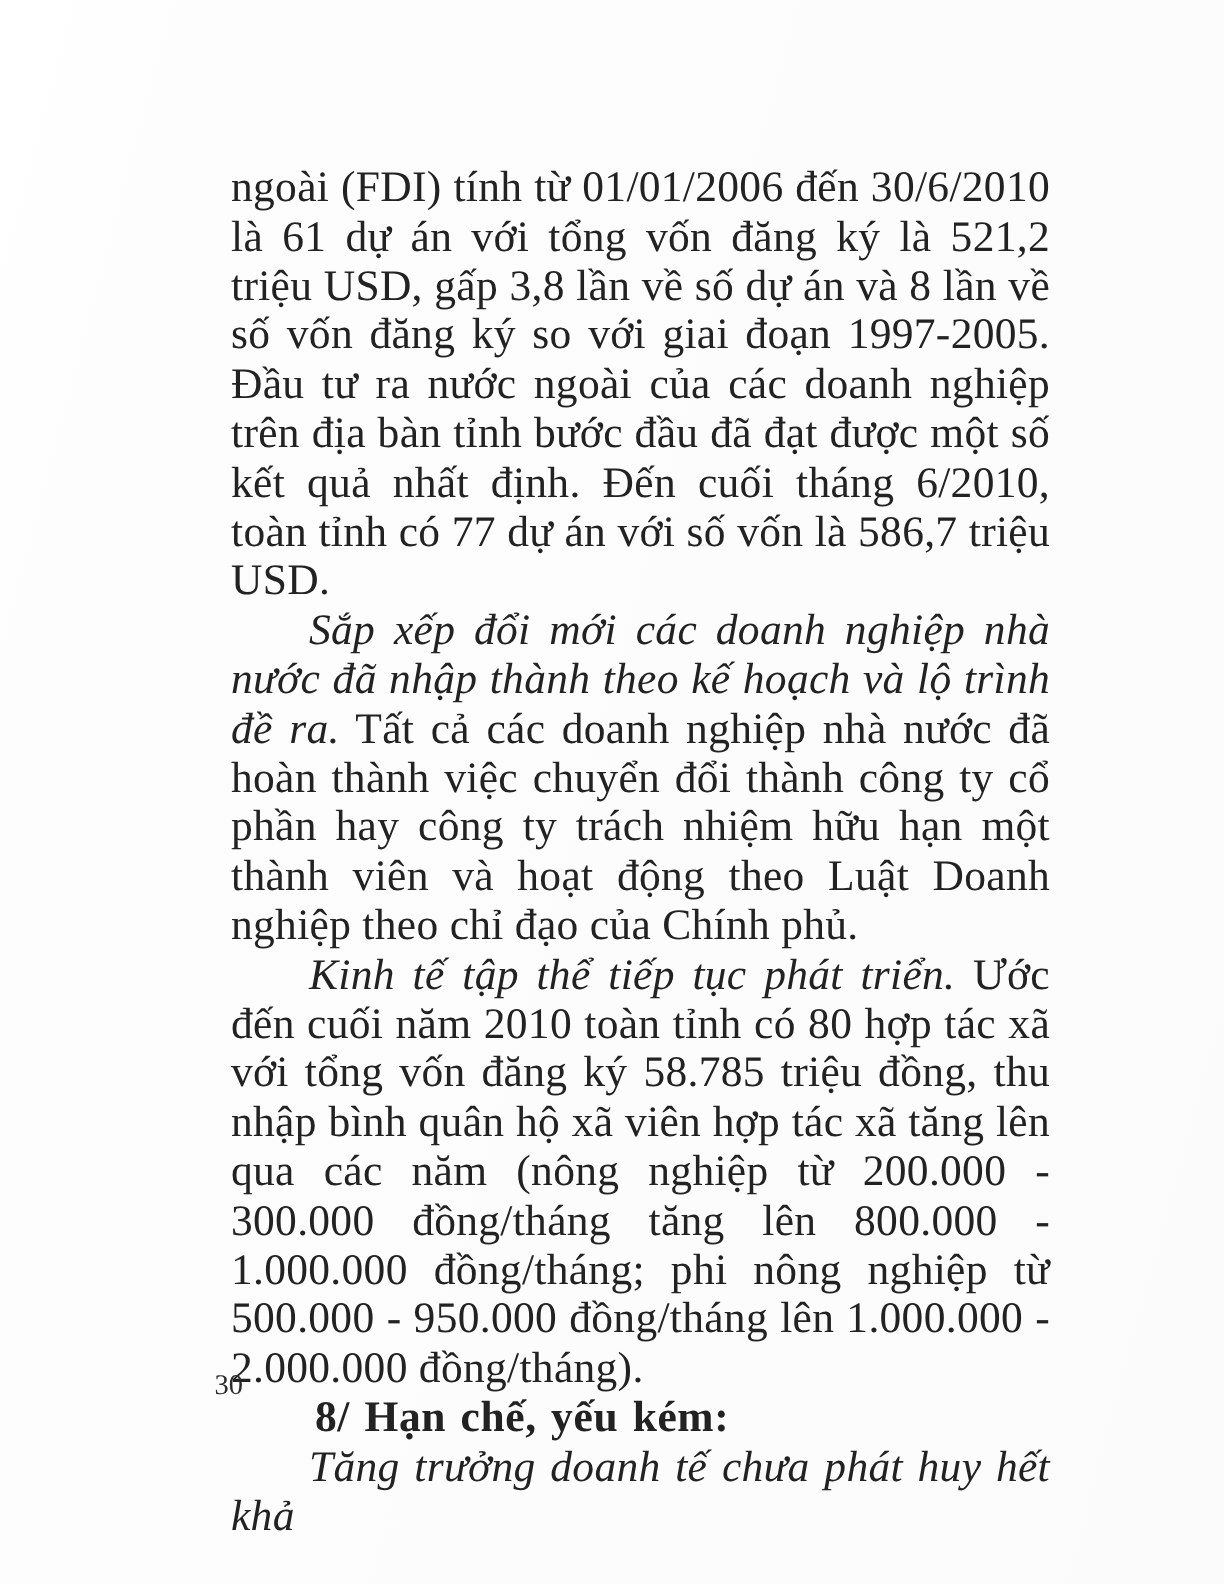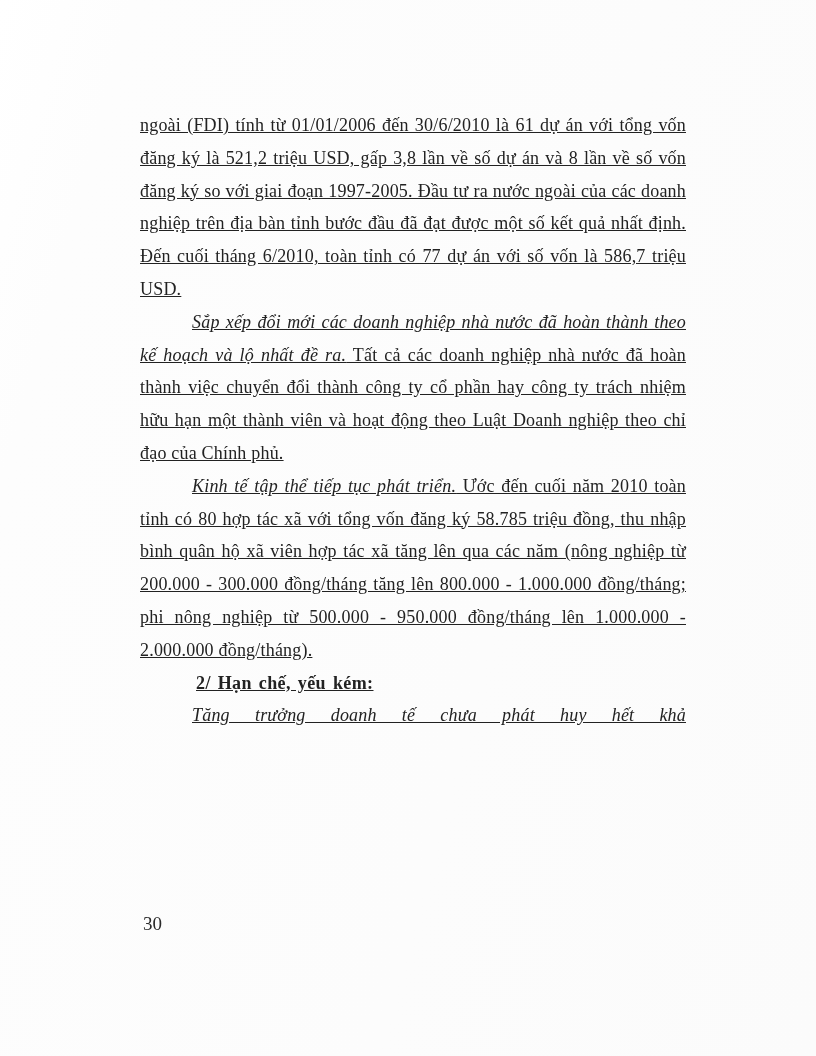--- a/index.html
+++ b/index.html
@@ -11,28 +11,27 @@
     position: relative;
     width: 816px;
     height: 1056px;
     background: linear-gradient(105deg, #ffffff 0%, #fdfdfd 12%, #fcfcfc 60%, #fbfbfb 100%);
     overflow: hidden;
     font-family: "Liberation Serif", "DejaVu Serif", serif;
     color: #222222;
   }
   .text-block {
     position: absolute;
-    left: 140px;
+    left: 154px;
     top: 109px;
     width: 546px;
-    font-size: 18px;
+    font-size: 29px;
     line-height: 32.8px;
     text-align: justify;
     letter-spacing: 0.2px;
-    text-decoration: underline;
   }
   .text-block p {
     margin: 0;
     padding: 0;
   }
   .para-indent {
     text-indent: 52px;
   }
   .lead-italic {
     font-style: italic;
@@ -57,25 +56,25 @@
 </style>
 </head>
 <body>
 
 <div class="page">
 
   <div class="text-block">
 
     <p>ngoài (FDI) tính từ 01/01/2006 đến 30/6/2010 là 61 dự án với tổng vốn đăng ký là 521,2 triệu USD, gấp 3,8 lần về số dự án và 8 lần về số vốn đăng ký so với giai đoạn 1997-2005. Đầu tư ra nước ngoài của các doanh nghiệp trên địa bàn tỉnh bước đầu đã đạt được một số kết quả nhất định. Đến cuối tháng 6/2010, toàn tỉnh có 77 dự án với số vốn là 586,7 triệu USD.</p>
 
-    <p class="para-indent"><span class="lead-italic">Sắp xếp đổi mới các doanh nghiệp nhà nước đã hoàn thành theo kế hoạch và lộ nhất đề ra.</span><span> Tất cả các doanh nghiệp nhà nước đã hoàn thành việc chuyển đổi thành công ty cổ phần hay công ty trách nhiệm hữu hạn một thành viên và hoạt động theo Luật Doanh nghiệp theo chỉ đạo của Chính phủ.</span></p>
+    <p class="para-indent"><span class="lead-italic">Sắp xếp đổi mới các doanh nghiệp nhà nước đã nhập thành theo kế hoạch và lộ trình đề ra.</span><span> Tất cả các doanh nghiệp nhà nước đã hoàn thành việc chuyển đổi thành công ty cổ phần hay công ty trách nhiệm hữu hạn một thành viên và hoạt động theo Luật Doanh nghiệp theo chỉ đạo của Chính phủ.</span></p>
 
     <p class="para-indent"><span class="lead-italic">Kinh tế tập thể tiếp tục phát triển.</span><span> Ước đến cuối năm 2010 toàn tỉnh có 80 hợp tác xã với tổng vốn đăng ký 58.785 triệu đồng, thu nhập bình quân hộ xã viên hợp tác xã tăng lên qua các năm (nông nghiệp từ 200.000 - 300.000 đồng/tháng tăng lên 800.000 - 1.000.000 đồng/tháng; phi nông nghiệp từ 500.000 - 950.000 đồng/tháng lên 1.000.000 - 2.000.000 đồng/tháng).</span></p>
 
-    <p class="section-heading">2/ Hạn chế, yếu kém:</p>
+    <p class="section-heading">8/ Hạn chế, yếu kém:</p>
 
     <p class="para-indent lead-italic single-line-justified">Tăng trưởng doanh tế chưa phát huy hết khả</p>
 
   </div>
 
   <div class="page-number">30</div>
 
 </div>
 
 </body></html>

